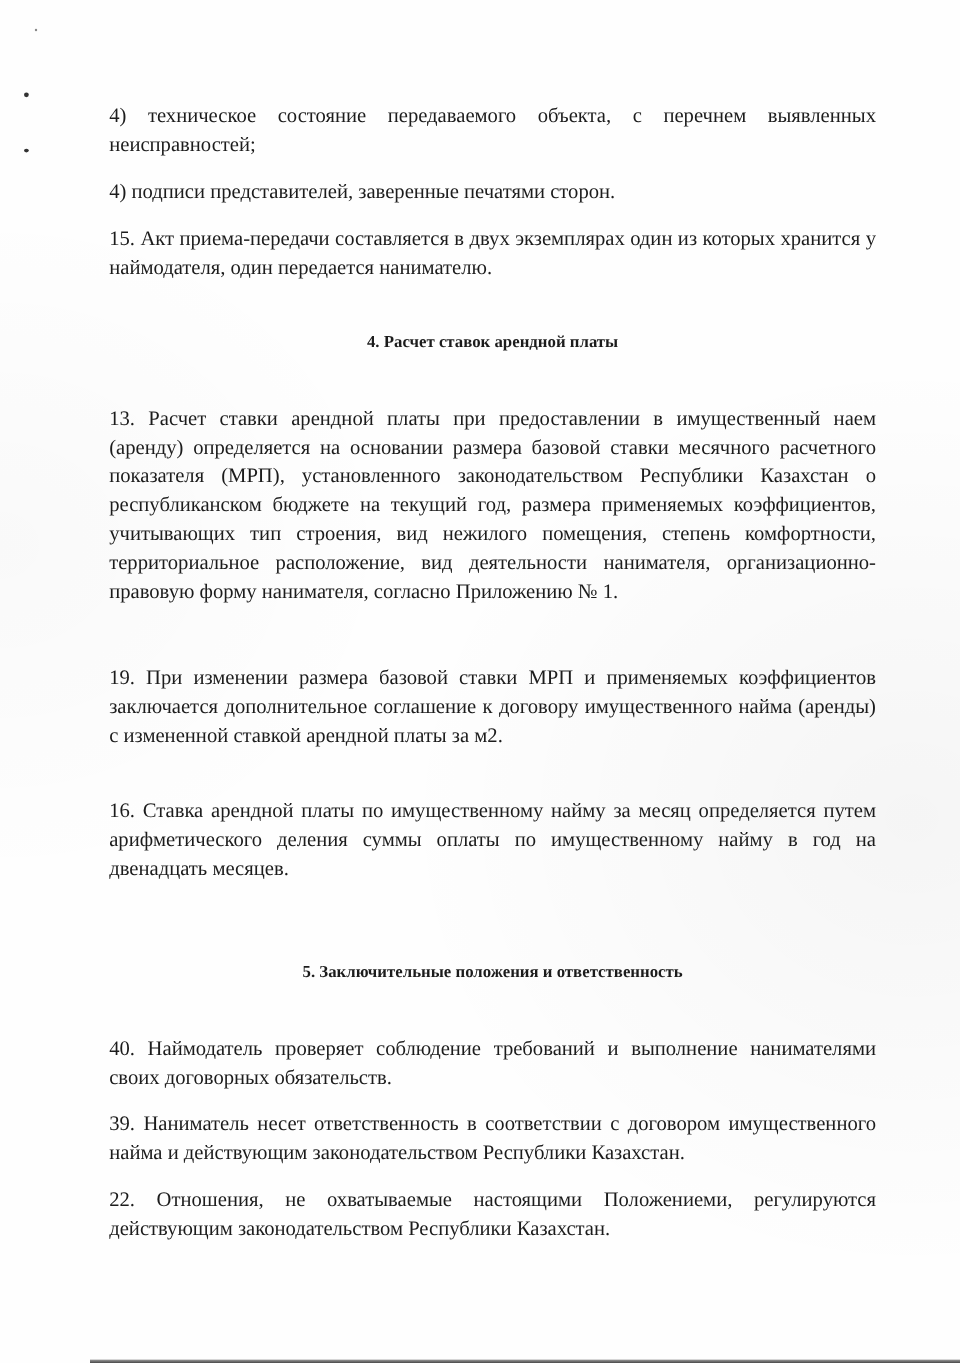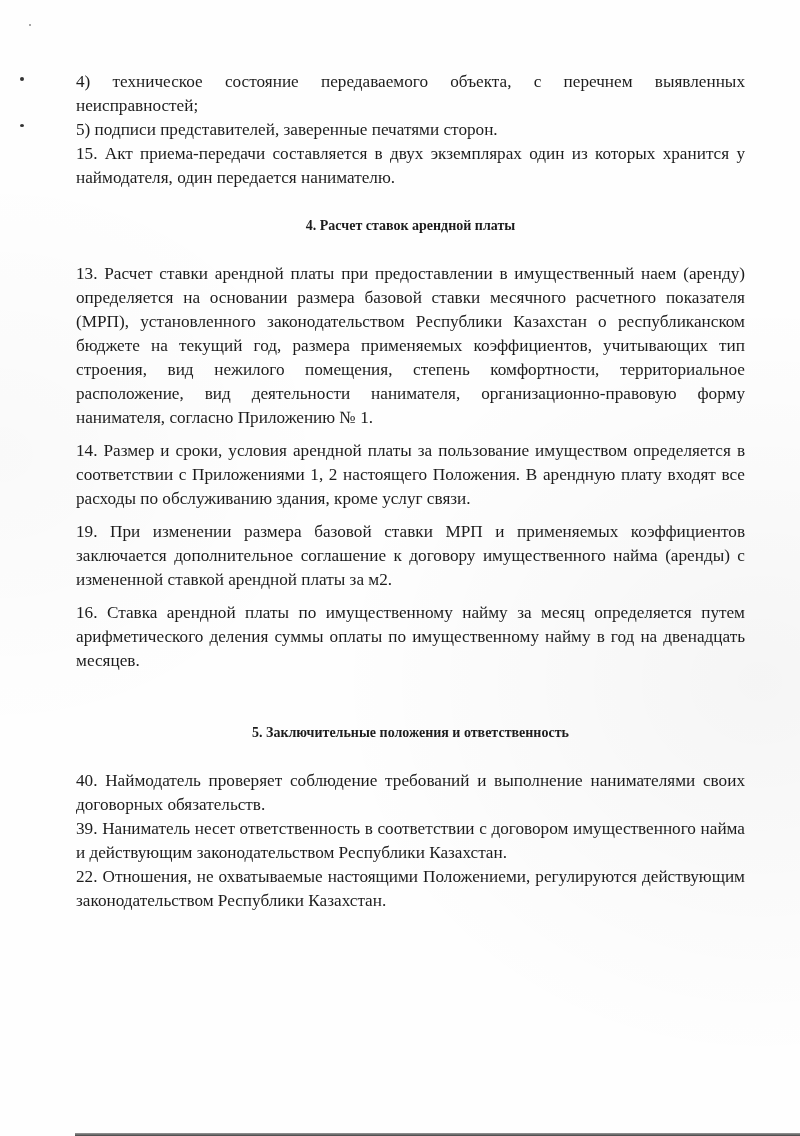--- a/index.html
+++ b/index.html
@@ -37,21 +37,21 @@
     }
     .content {
       position: absolute;
       left: 76px;
       top: 70px;
       width: 669px;
       font-size: 17.2px;
       line-height: 24px;
     }
     .p {
-      margin: 0;
+      margin: 15px;
       text-align: justify;
       text-align-last: left;
     }
     .heading {
       font-weight: bold;
       text-align: center;
       margin: 0;
       font-size: 14px;
     }
     .gap-sm { height: 9px; }
@@ -63,30 +63,29 @@
 <div class="page">
 
   <span class="mark" style="left:29px;top:24px;width:2px;height:2px;background:#888;"></span>
   <span class="mark" style="left:20px;top:77px;width:4px;height:4px;"></span>
   <span class="mark" style="left:20px;top:124px;width:4px;height:3px;"></span>
   <span class="mark" style="left:652px;top:876px;width:2px;height:2px;background:#999;"></span>
 
   <div class="content">
 
     <p class="p">4) техническое состояние передаваемого объекта, с перечнем выявленных неисправностей;</p>
-    <p class="p">5) подписи представителей, заверенные печатями сторон.</p>
+    <p class="p">4) подписи представителей, заверенные печатями сторон.</p>
     <p class="p">15. Акт приема-передачи составляется в двух экземплярах один из которых хранится у наймодателя, один передается нанимателю.</p>
 
     <div class="gap-md"></div>
     <h2 class="heading">4. Расчет ставок арендной платы</h2>
     <div class="gap-md"></div>
 
     <p class="p">13. Расчет ставки арендной платы при предоставлении в имущественный наем (аренду) определяется на основании размера базовой ставки месячного расчетного показателя (МРП), установленного законодательством Республики Казахстан о республиканском бюджете на текущий год, размера применяемых коэффициентов, учитывающих тип строения, вид нежилого помещения, степень комфортности, территориальное расположение, вид деятельности нанимателя, организационно-правовую форму нанимателя, согласно Приложению № 1.</p>
     <div class="gap-sm"></div>
-    <p class="p">14.  Размер и сроки, условия арендной платы за пользование имуществом определяется в соответствии с  Приложениями 1, 2 настоящего Положения. В арендную плату  входят все расходы по обслуживанию здания, кроме услуг связи.</p>
     <div class="gap-sm"></div>
     <p class="p">19. При изменении размера базовой ставки МРП и применяемых коэффициентов заключается дополнительное соглашение к договору имущественного найма (аренды) с измененной ставкой арендной платы за м2.</p>
     <div class="gap-sm"></div>
     <p class="p">16. Ставка арендной платы по имущественному найму за месяц определяется путем арифметического деления суммы оплаты по имущественному найму в год на двенадцать месяцев.</p>
 
     <div class="gap-md"></div>
     <div class="gap-md"></div>
     <h2 class="heading">5. Заключительные положения и ответственность</h2>
     <div class="gap-md"></div>
 

